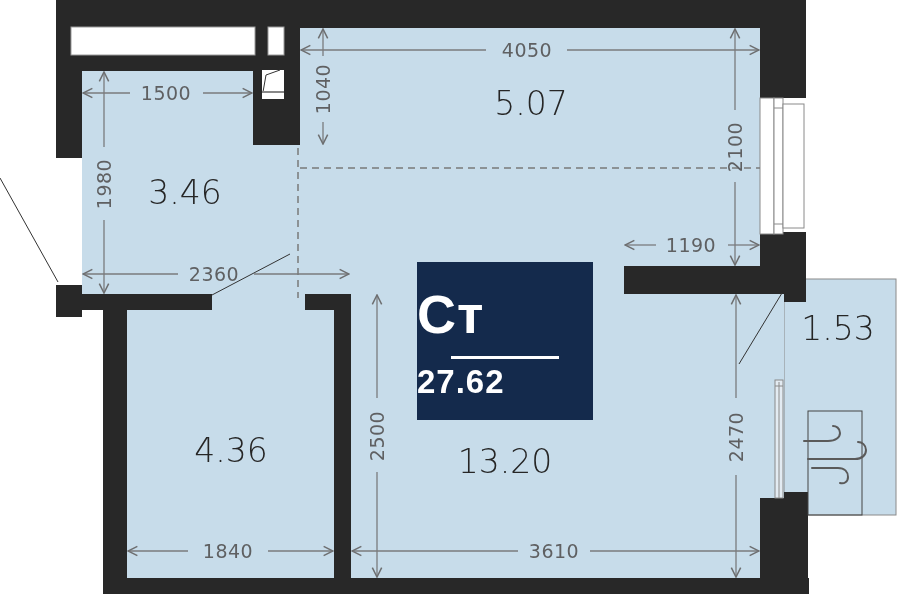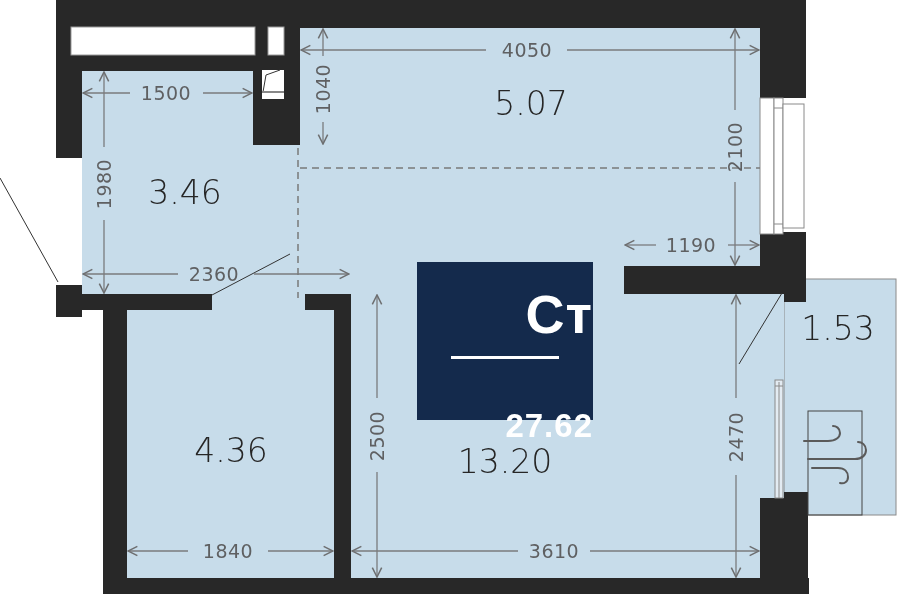--- a/index.html
+++ b/index.html
@@ -2,26 +2,26 @@
 <html><head>
   <meta charset="utf-8">
   <style>
     html, body { margin:0; padding:0; background:#ffffff; }
     body { width:898px; height:594px; position:relative; overflow:hidden; font-family:"DejaVu Sans", sans-serif; }
     svg.plan { position:absolute; left:0; top:0; }
     .dim { font-family:"DejaVu Sans", sans-serif; font-size:19px; fill:#5f6062; letter-spacing:0.5px; }
     .area { font-family:"DejaVu Sans", sans-serif; font-size:33px; fill:#262626; font-weight:300; }
     .badge {
       position:absolute; left:417px; top:262px; width:176px; height:158px;
-      background:#142a4c; color:#ffffff; text-align:right;
+      background:#142a4c; color:#ffffff; text-align:left;
       font-family:"Liberation Sans", sans-serif;
     }
     .badge .type { position:absolute; left:0; right:0; top:22px; font-size:54px; font-weight:700; line-height:60px; letter-spacing:1px; }
     .badge .rule { position:absolute; left:34px; right:34px; top:94px; height:3px; background:#ffffff; }
-    .badge .total { position:absolute; left:0; right:0; top:100px; font-size:33px; font-weight:700; line-height:40px; letter-spacing:1px;margin-top:44px; }
+    .badge .total { position:absolute; left:0; right:0; top:100px; font-size:33px; font-weight:700; line-height:40px; letter-spacing:1px; }
   </style>
 </head>
 <body>
 
 <svg class="plan" width="898" height="594" viewBox="0 0 898 594">
   <defs>
     <marker id="arr" viewBox="0 0 10 10" refX="9" refY="5" markerWidth="9" markerHeight="9" orient="auto-start-reverse">
       <path d="M1,1 L9,5 L1,9" fill="none" stroke="#6e6f71" stroke-width="1.3"></path>
     </marker>
   </defs>

